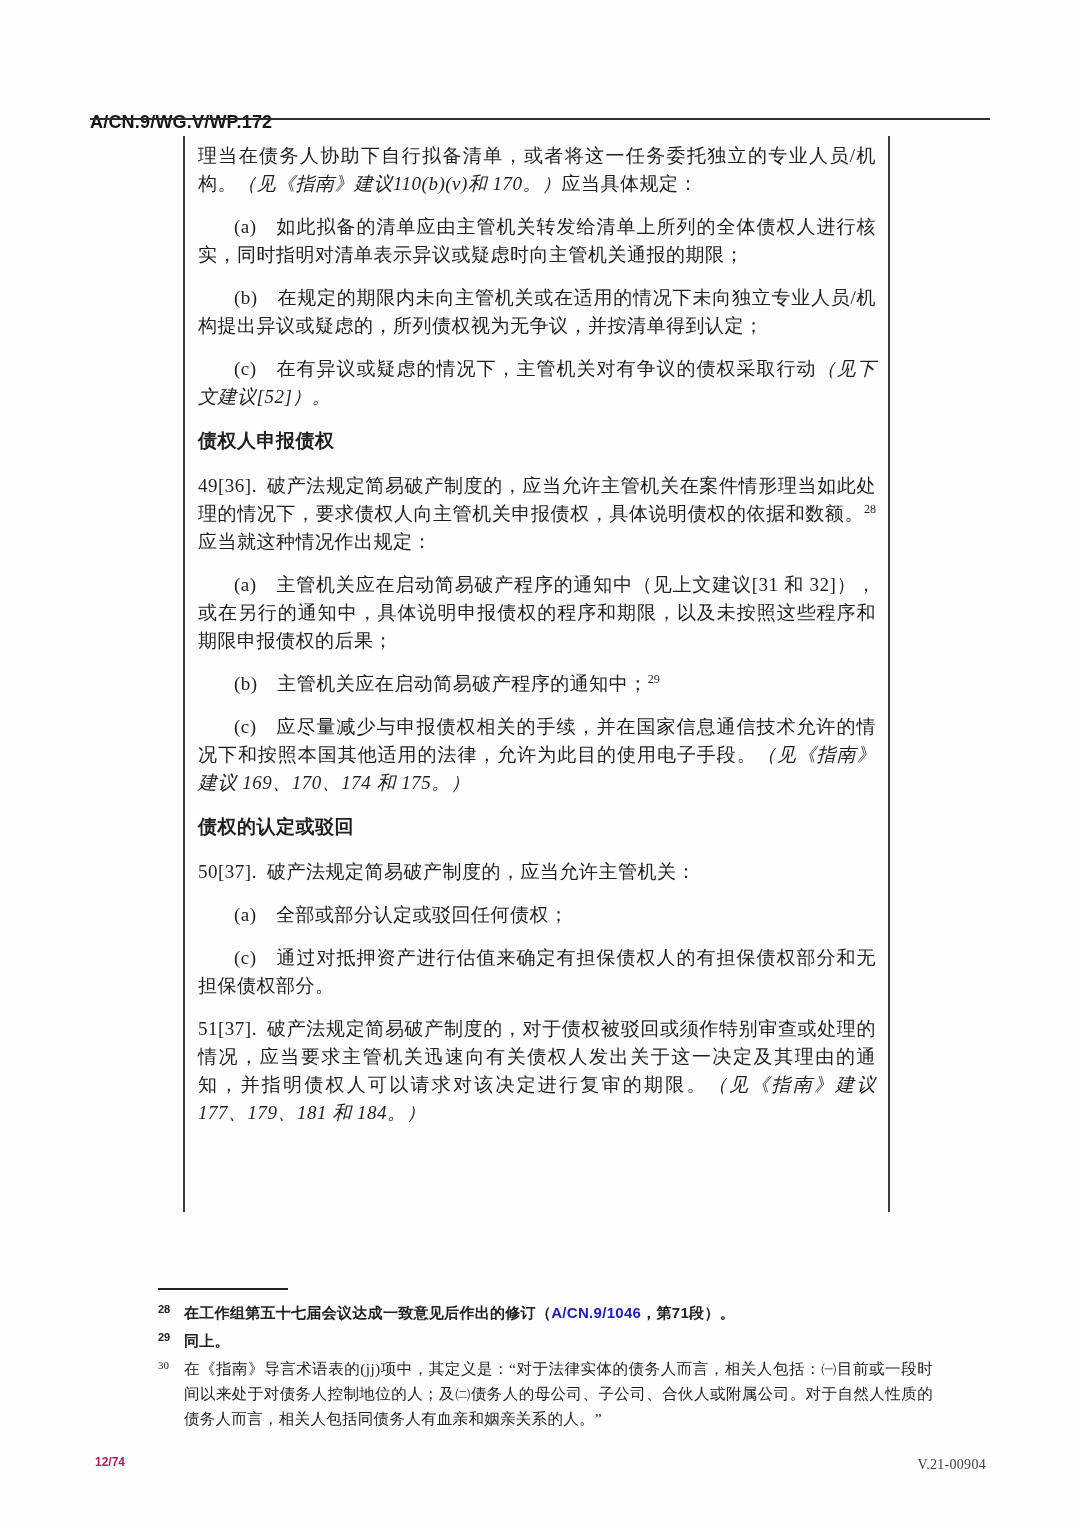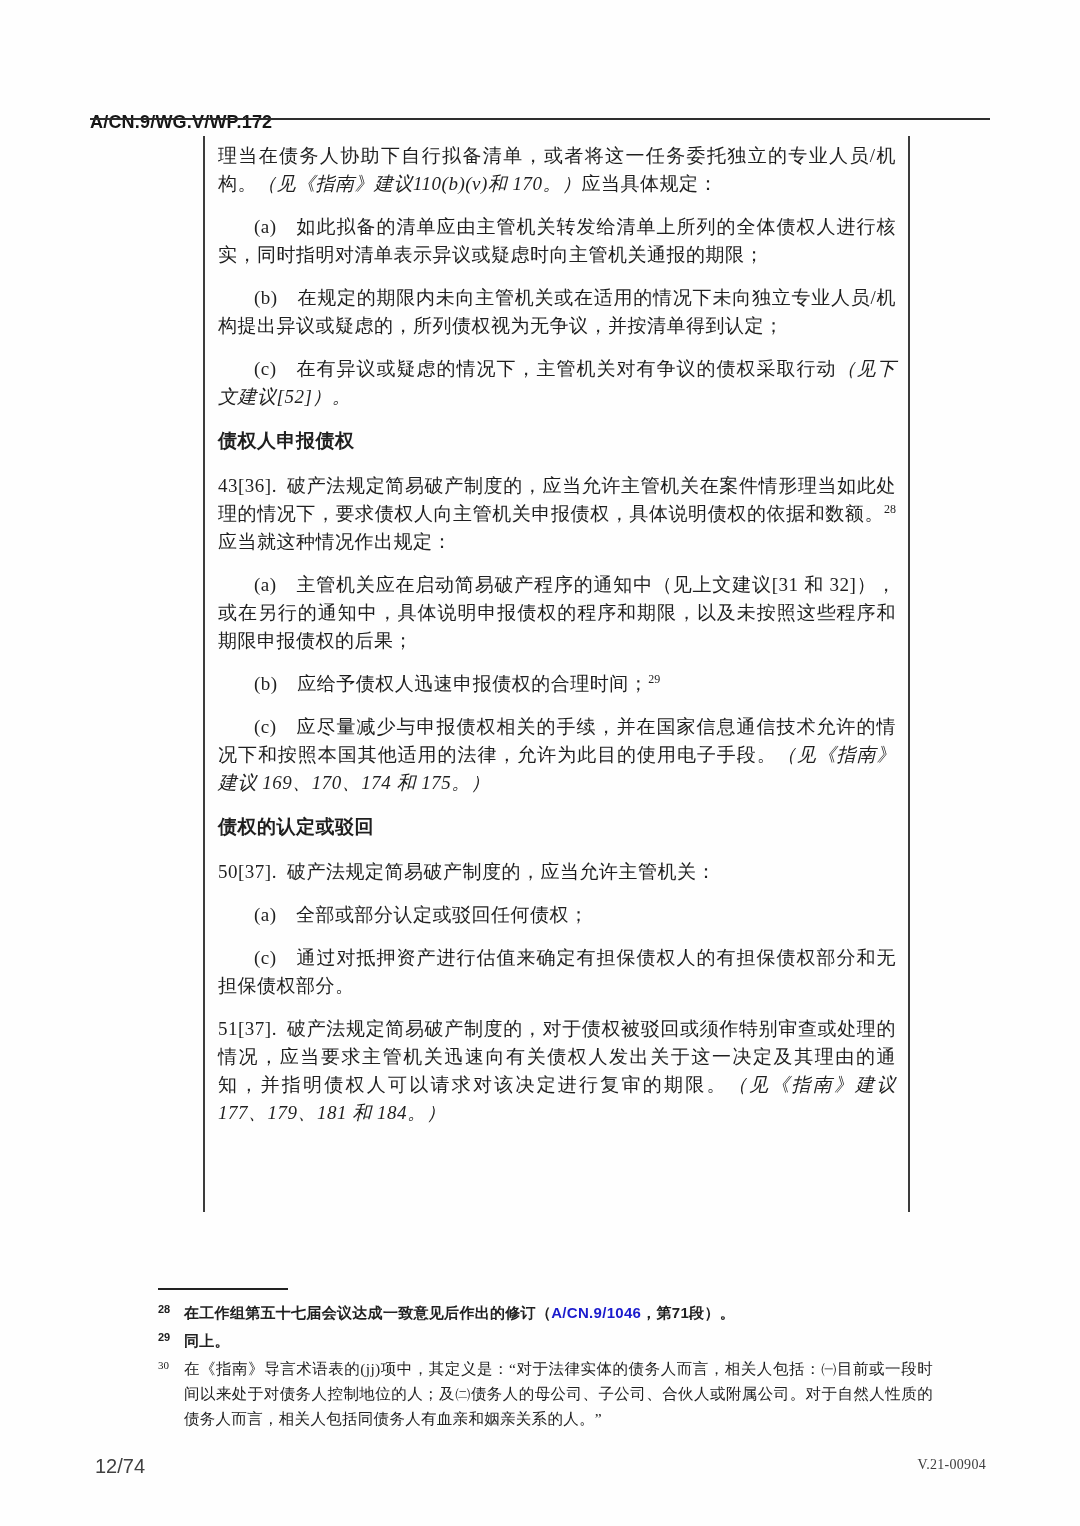--- a/index.html
+++ b/index.html
@@ -16,21 +16,21 @@
     font-family:"Liberation Sans","DejaVu Sans",sans-serif;
     font-weight:bold; font-size:18px; letter-spacing:0.2px;
     color:#161616;
     margin-top:28px;
   }
   .header-rule {
     position:absolute; left:90px; top:118px; width:900px; height:0;
     border-top:2px solid #2e2e2e;
   }
   .content-box {
-    position:absolute; left:203px; top:136px; width:707px; height:1076px;
+    position:absolute; left:183px; top:136px; width:707px; height:1076px;
     border-left:2px solid #3c3c3c;
     border-right:2px solid #3c3c3c;
     box-sizing:border-box;
     padding:6px 12px 0 13px;
   }
   .para {
     font-size:19px; line-height:28px;
     margin:0 0 15px 0;
     text-align:justify;
     letter-spacing:0.5px;
@@ -68,42 +68,42 @@
   .fn-num {
     flex:none; width:26px;
     font-size:11px; position:relative; top:-3px;
     letter-spacing:0;
   }
   .fn-text { flex:1; text-align:justify; }
   .link { color:var(--link-color,#1a1acd); font-weight:bold; cursor:pointer; text-decoration:none; }
   .footer-page {
     position:absolute; left:95px; top:1455px;
     font-family:"Liberation Sans","DejaVu Sans",sans-serif;
-    font-weight:normal; font-size:20px; color:#404040;
+    font-weight:bold; font-size:12px; color:#be185d;
   }
   .footer-docid {
     position:absolute; right:94px; top:1457px;
     font-size:14px; color:#3d3d3d; letter-spacing:0.3px;
   }
 </style>
 </head>
 <body>
 
 <div class="header-docsym">A/CN.9/WG.V/WP.172</div>
 <div class="header-rule"></div>
 
 <div class="content-box">
     <div class="para body"><span>理当在债务人协助下自行拟备清单，或者将这一任务委托独立的专业人员/机构。</span><span class="kai">（见《指南》建议110(b)(v)和 170。）</span><span>应当具体规定：</span></div>
     <div class="para item"><span>(a) 如此拟备的清单应由主管机关转发给清单上所列的全体债权人进行核实，同时指明对清单表示异议或疑虑时向主管机关通报的期限；</span></div>
     <div class="para item"><span>(b) 在规定的期限内未向主管机关或在适用的情况下未向独立专业人员/机构提出异议或疑虑的，所列债权视为无争议，并按清单得到认定；</span></div>
     <div class="para item"><span>(c) 在有异议或疑虑的情况下，主管机关对有争议的债权采取行动</span><span class="kai">（见下文建议[52]）。</span></div>
     <div class="para heading"><span>债权人申报债权</span></div>
-    <div class="para body"><span>43[36]. 破产法规定简易破产制度的，应当允许主管机关在案件情形理当如此处理的情况下，要求债权人向主管机关申报债权，具体说明债权的依据和数额。</span><span class="sup">28</span><span>应当就这种情况作出规定：</span></div>
+    <div class="para body"><span>49[36]. 破产法规定简易破产制度的，应当允许主管机关在案件情形理当如此处理的情况下，要求债权人向主管机关申报债权，具体说明债权的依据和数额。</span><span class="sup">28</span><span>应当就这种情况作出规定：</span></div>
     <div class="para item"><span>(a) 主管机关应在启动简易破产程序的通知中（见上文建议[31 和 32]），或在另行的通知中，具体说明申报债权的程序和期限，以及未按照这些程序和期限申报债权的后果；</span></div>
-    <div class="para item"><span>(b) 应给予债权人迅速申报债权的合理时间；</span><span class="sup">29</span></div>
+    <div class="para item"><span>(b) 主管机关应在启动简易破产程序的通知中；</span><span class="sup">29</span></div>
     <div class="para item"><span>(c) 应尽量减少与申报债权相关的手续，并在国家信息通信技术允许的情况下和按照本国其他适用的法律，允许为此目的使用电子手段。</span><span class="kai">（见《指南》建议 169、170、174 和 175。）</span></div>
     <div class="para heading"><span>债权的认定或驳回</span></div>
     <div class="para body"><span>50[37]. 破产法规定简易破产制度的，应当允许主管机关：</span></div>
     <div class="para item"><span>(a) 全部或部分认定或驳回任何债权；</span></div>
     <div class="para item"><span>(c) 通过对抵押资产进行估值来确定有担保债权人的有担保债权部分和无担保债权部分。</span></div>
     <div class="para body"><span>51[37]. 破产法规定简易破产制度的，对于债权被驳回或须作特别审查或处理的情况，应当要求主管机关迅速向有关债权人发出关于这一决定及其理由的通知，并指明债权人可以请求对该决定进行复审的期限。</span><span class="kai">（见《指南》建议 177、179、181 和 184。）</span></div>
   </div>
 
 <div class="footnotes">
   <div class="fn-sep"></div>

